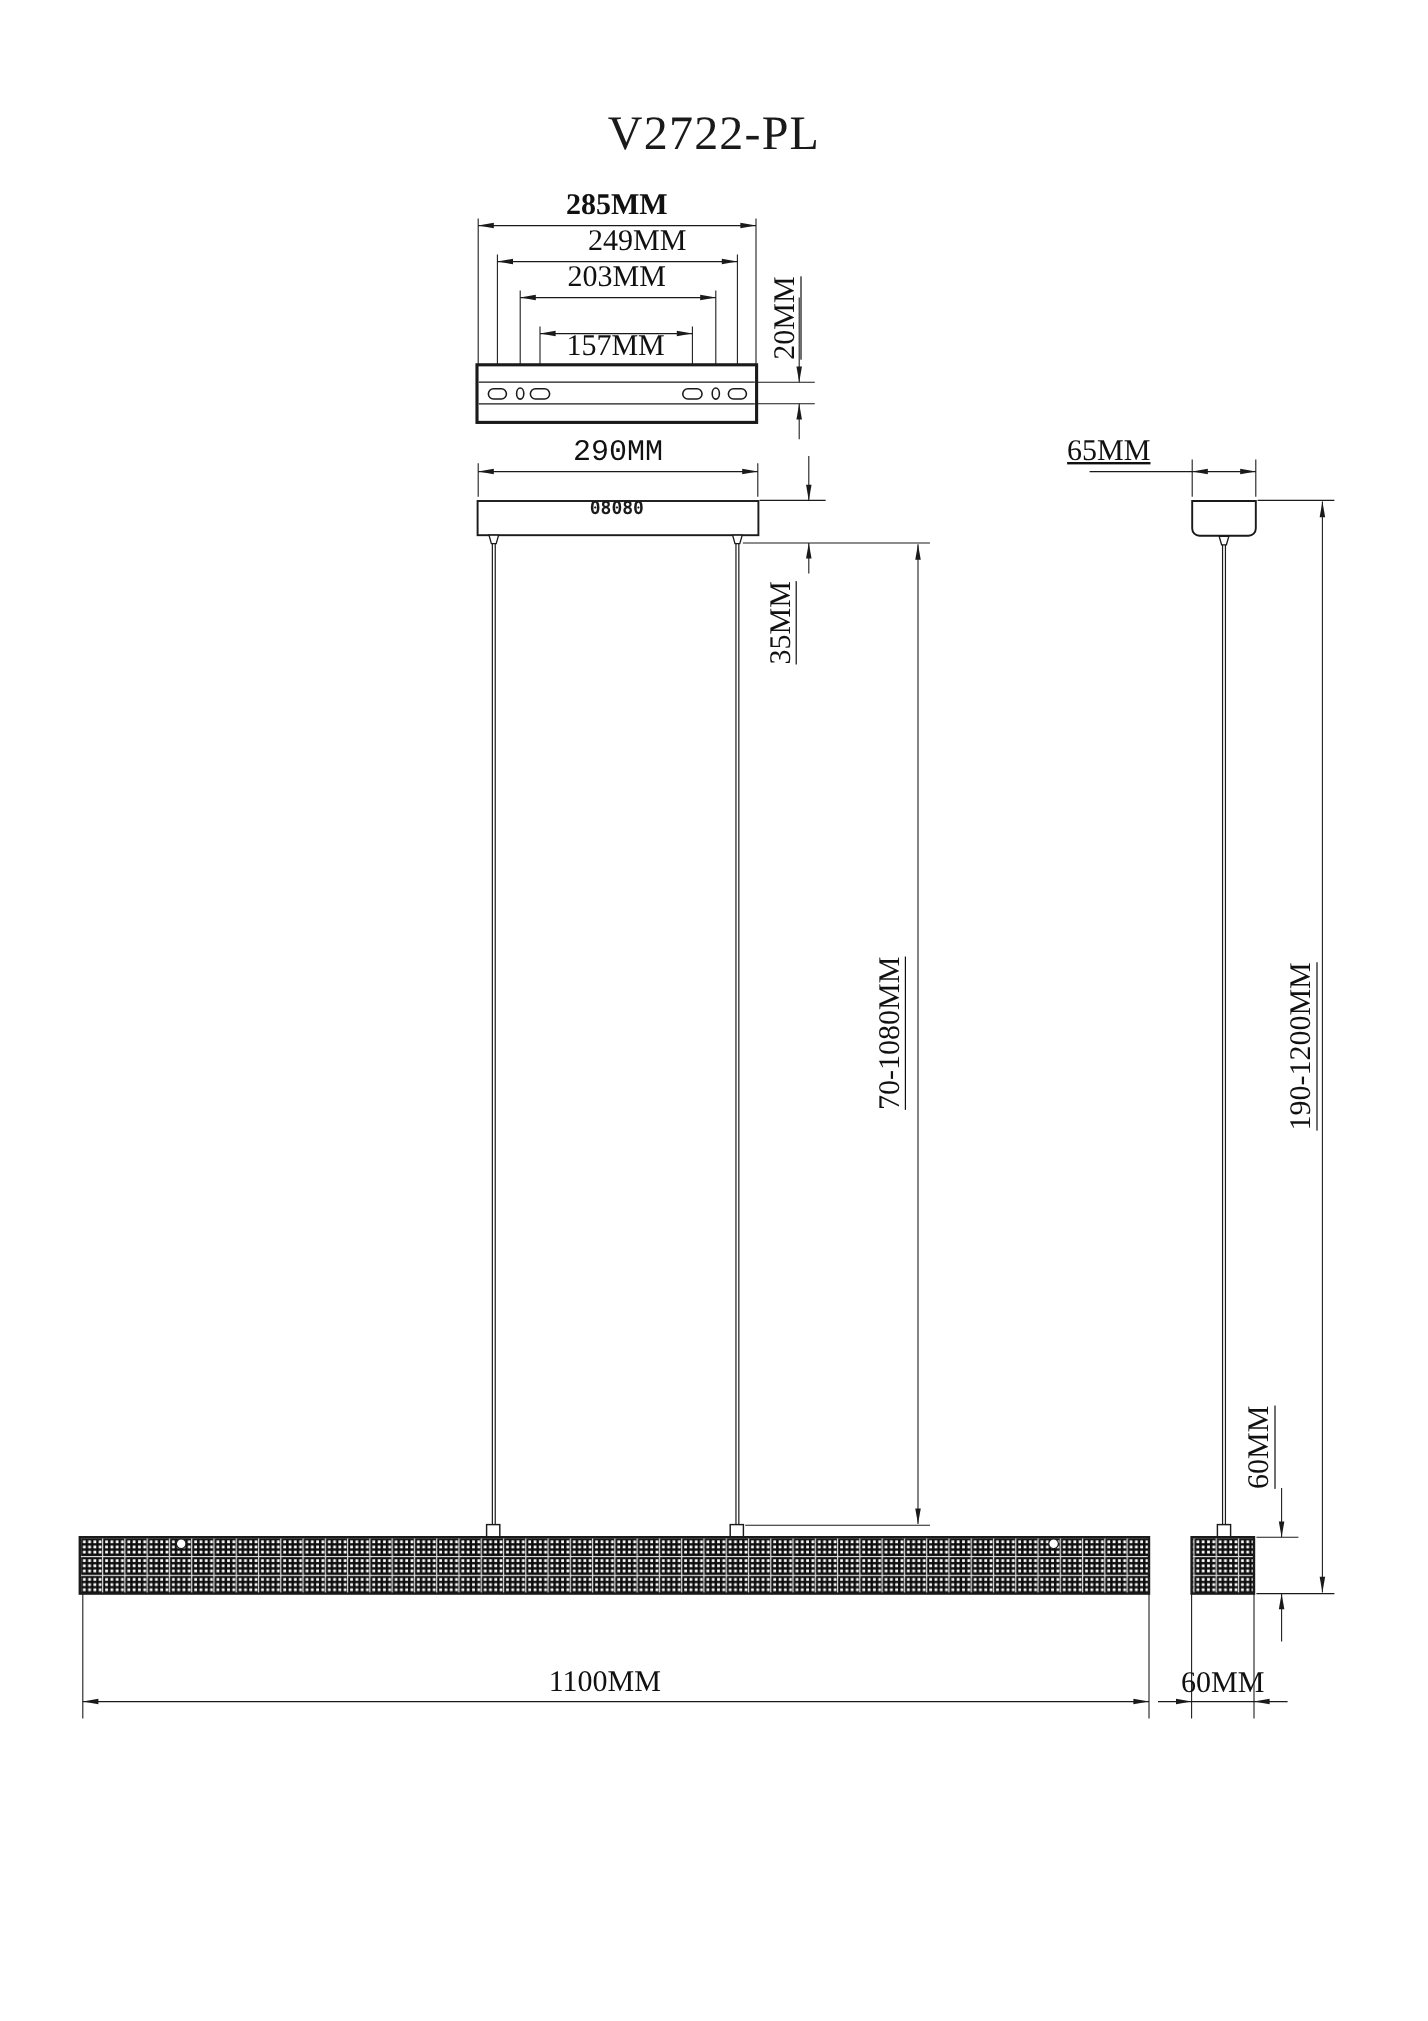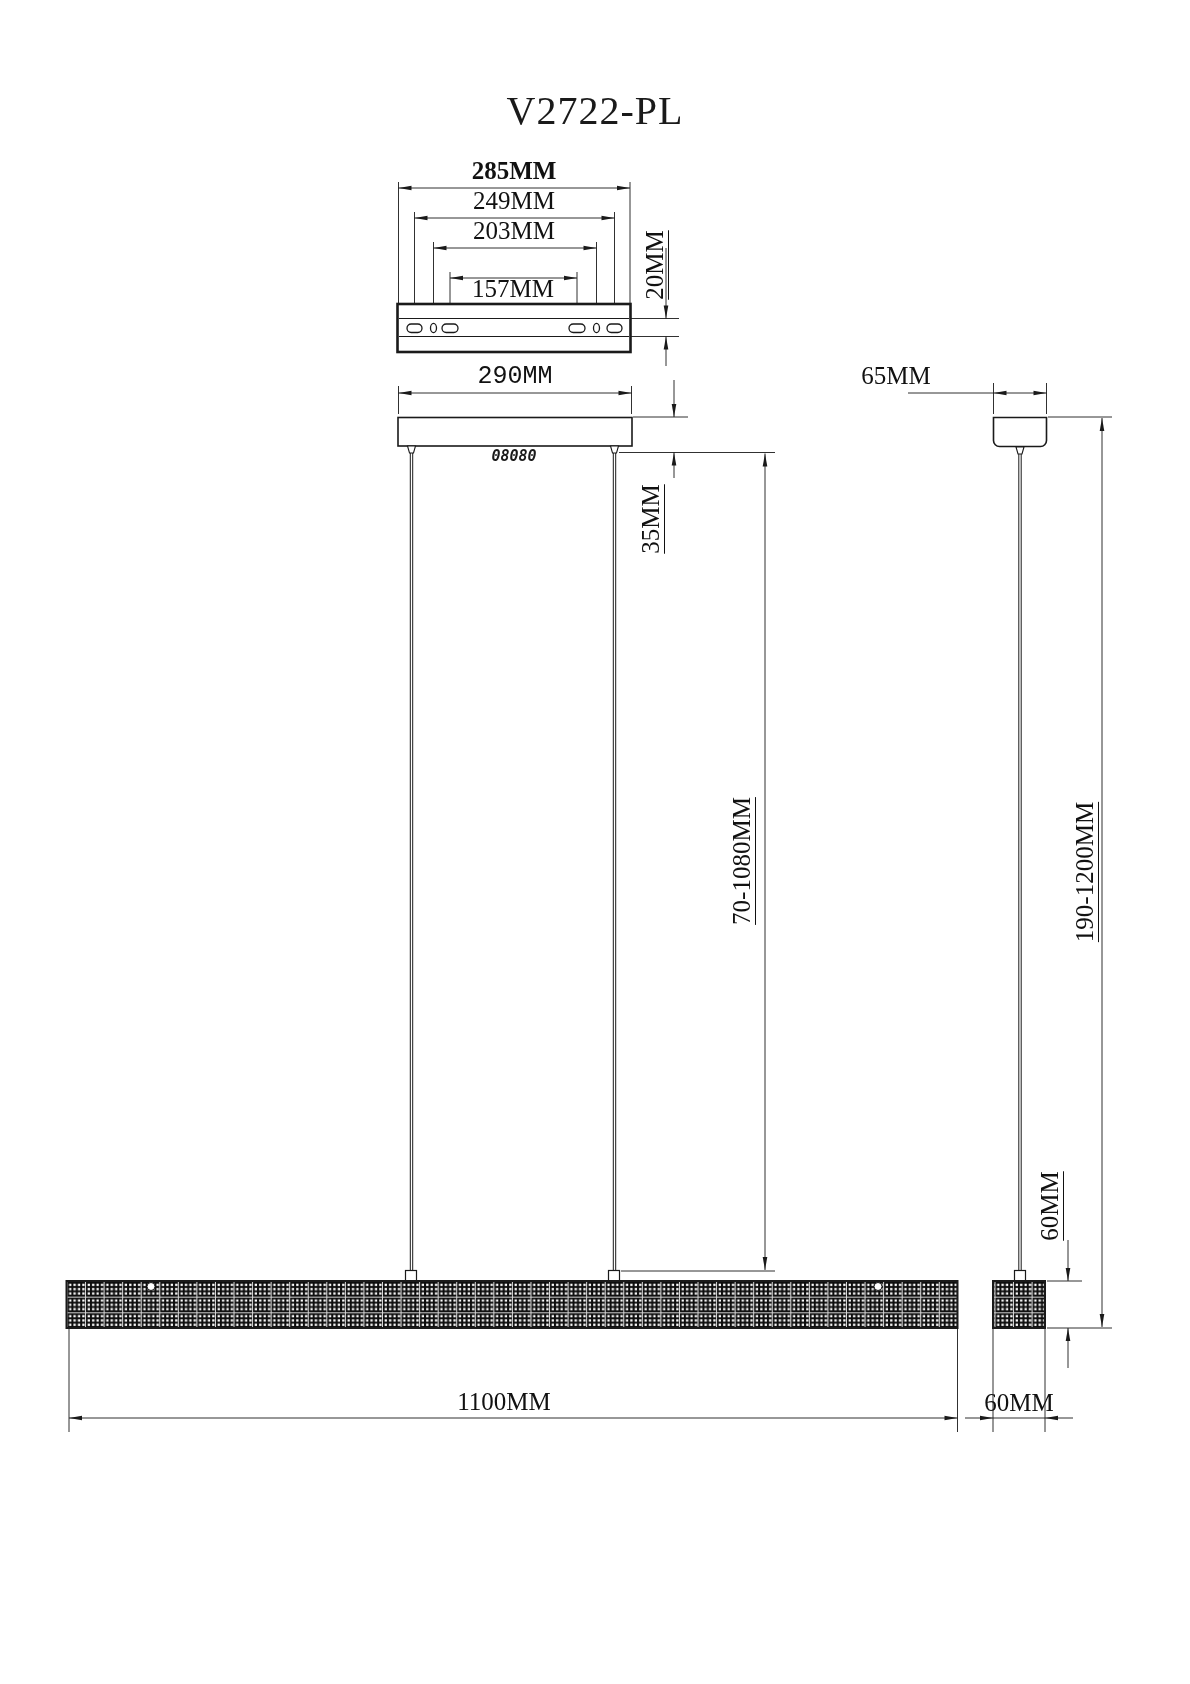--- a/index.html
+++ b/index.html
@@ -211,29 +211,29 @@
       <line x1="993" y1="1418" x2="1045" y2="1418"></line>
       <line x1="965" y1="1418" x2="993" y2="1418" marker-end="url(#ae)"></line>
       <line x1="1073" y1="1418" x2="1045" y2="1418" marker-end="url(#ae)"></line>
     </g>
   </g>
 </svg>
 
 <div class="title" style="left:595px;top:90px;">V2722-PL</div>
 
 <div class="lbl h" style="left:514px;top:158px;font-weight:bold;">285MM</div>
-<div class="lbl h" style="left:514px;top:188px;">249MM</div>
+<div class="lbl h" style="left:531px;top:188px;">249MM</div>
 <div class="lbl h" style="left:514px;top:218px;">203MM</div>
 <div class="lbl h" style="left:513px;top:248px;margin-top:28px;">157MM</div>
 <div class="lbl v" style="left:655px;top:265px;">20MM</div>
 
 <div class="lbl h" style="left:515px;top:364px;font-family:Liberation Mono, monospace;">290MM</div>
-<div class="marks" style="left:514px;top:449px;font-style:italic;">08080</div>
+<div class="marks" style="left:514px;top:416px;">08080</div>
 <div class="lbl v" style="left:651px;top:519px;">35MM</div>
 <div class="lbl v" style="left:742px;top:861px;">70-1080MM</div>
 <div class="lbl h" style="left:504px;top:1389px;">1100MM</div>
 
-<div class="lbl h" style="left:896px;top:363px;">65MM</div>
+<div class="lbl h" style="left:924px;top:363px;text-decoration:underline;">65MM</div>
 <div class="lbl v" style="left:1085px;top:872px;">190-1200MM</div>
 <div class="lbl v" style="left:1050px;top:1206px;">60MM</div>
 <div class="lbl h" style="left:1019px;top:1390px;">60MM</div>
 
 </div>
 
 </body></html>

